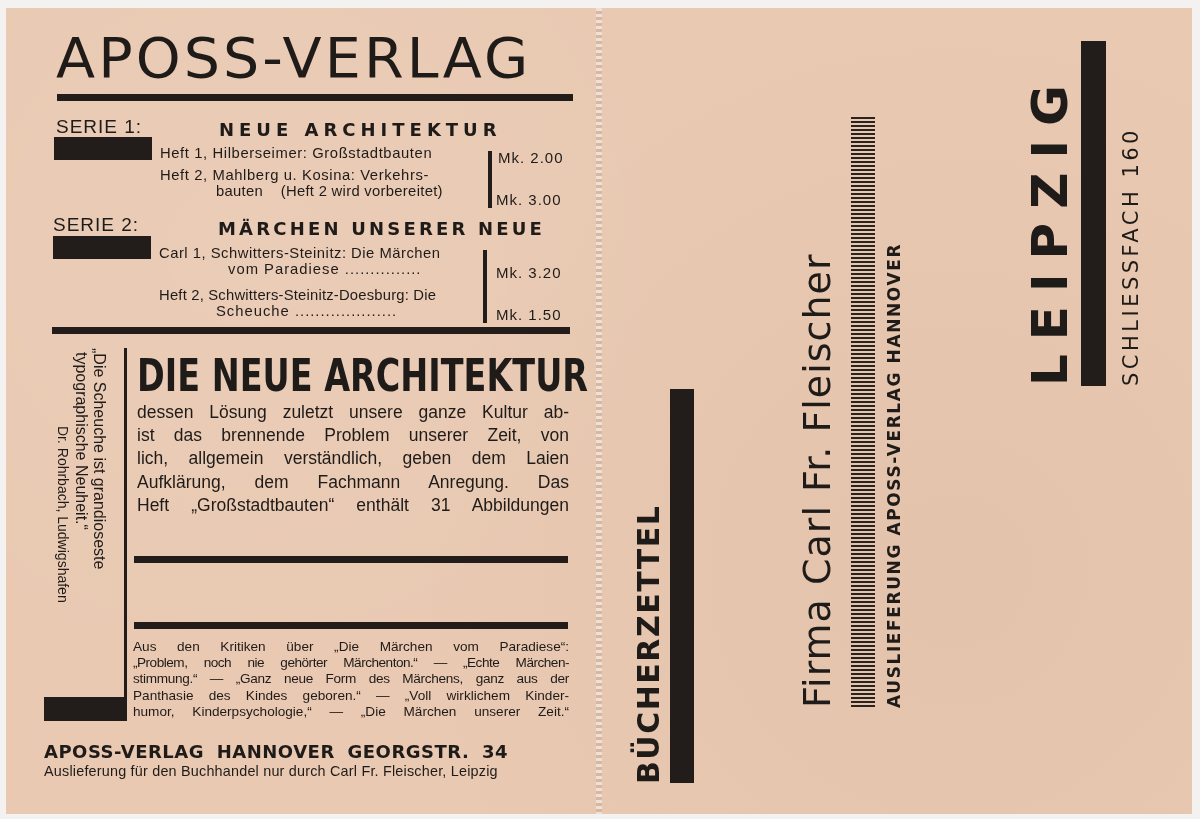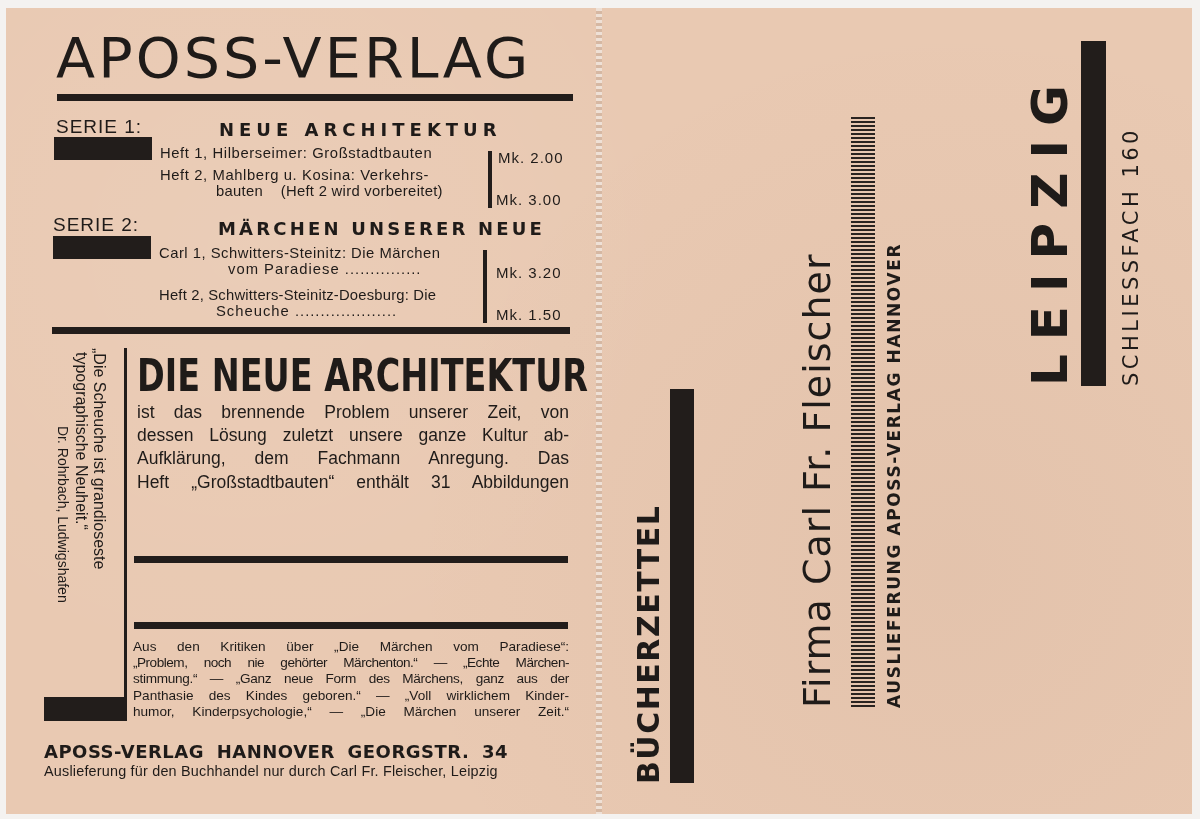--- a/index.html
+++ b/index.html
@@ -104,22 +104,23 @@
 <div class="bar" style="left:124px; top:348px; width:3px; height:373px;"></div>
 <div class="bar" style="left:44px; top:697px; width:83px; height:24px;"></div>
 <div class="abs quote-vert">
   <span style="font-size:16px;">„Die Scheuche ist grandioseste</span>
   <span style="font-size:16px; padding-left:4px;">typographische Neuheit.“</span>
   <span style="font-size:14px; padding-left:78px;">Dr. Rohrbach, Ludwigshafen</span>
 </div>
 
 <div class="abs headline">DIE NEUE ARCHITEKTUR</div>
 <div class="abs body-text">
+  <span>dessen Lösung zuletzt unsere ganze Kultur ab-</span>
   <span>ist das brennende Problem unserer Zeit, von</span>
-  <span>dessen Lösung zuletzt unsere ganze Kultur ab-</span>
+  <span>lich, allgemein verständlich, geben dem Laien</span>
   <span>Aufklärung, dem Fachmann Anregung. Das</span>
   <span>Heft „Großstadtbauten“ enthält 31 Abbildungen</span>
 </div>
 <div class="bar" style="left:134px; top:556px; width:434px; height:7px;"></div>
 <div class="bar" style="left:134px; top:622px; width:434px; height:7px;"></div>
 
 <div class="abs crit-text">
   <span>Aus den Kritiken über „Die Märchen vom Paradiese“:</span>
   <span style="letter-spacing:-0.5px;">„Problem, noch nie gehörter Märchenton.“ — „Echte Märchen-</span>
   <span style="letter-spacing:-0.3px;">stimmung.“ — „Ganz neue Form des Märchens, ganz aus der</span>

